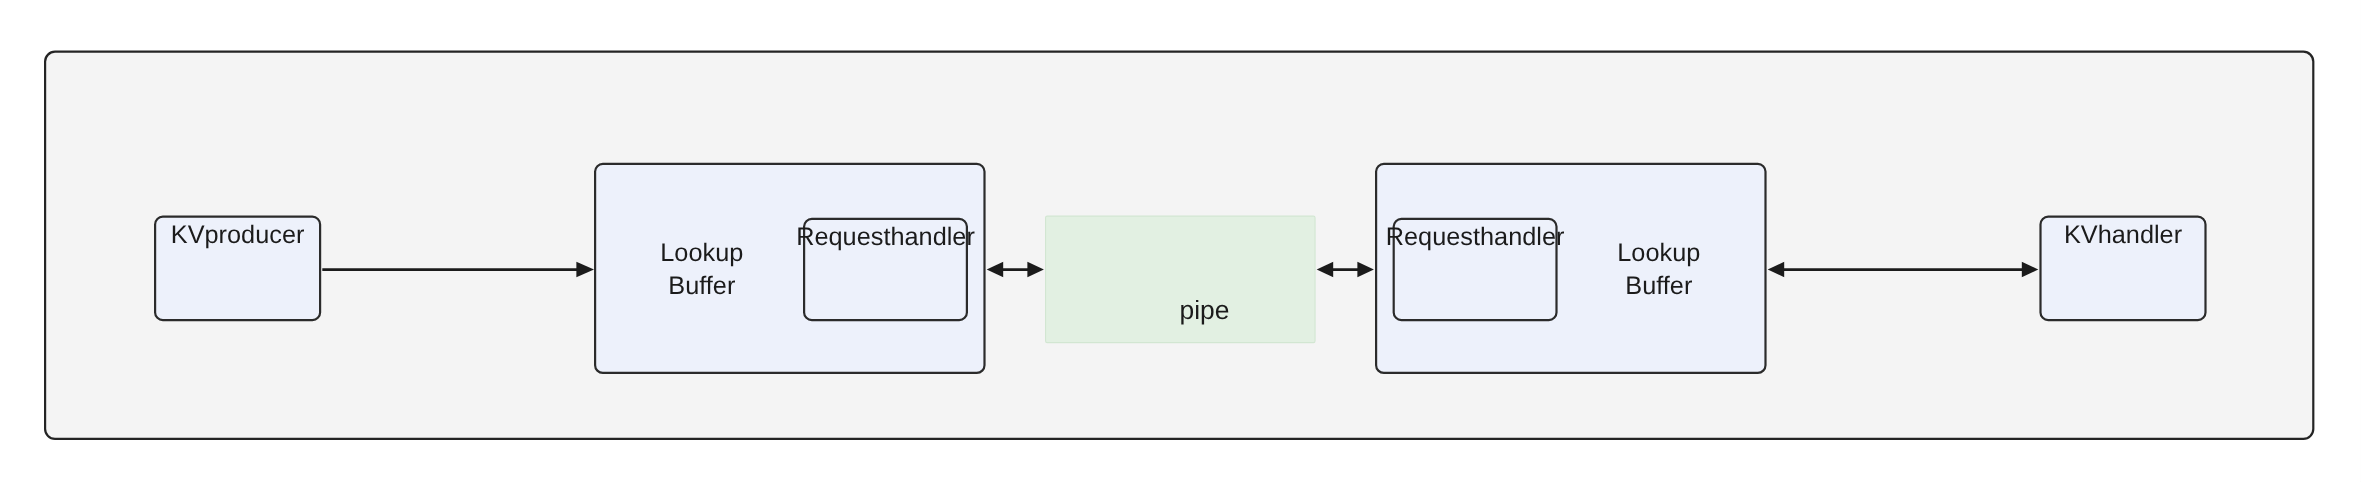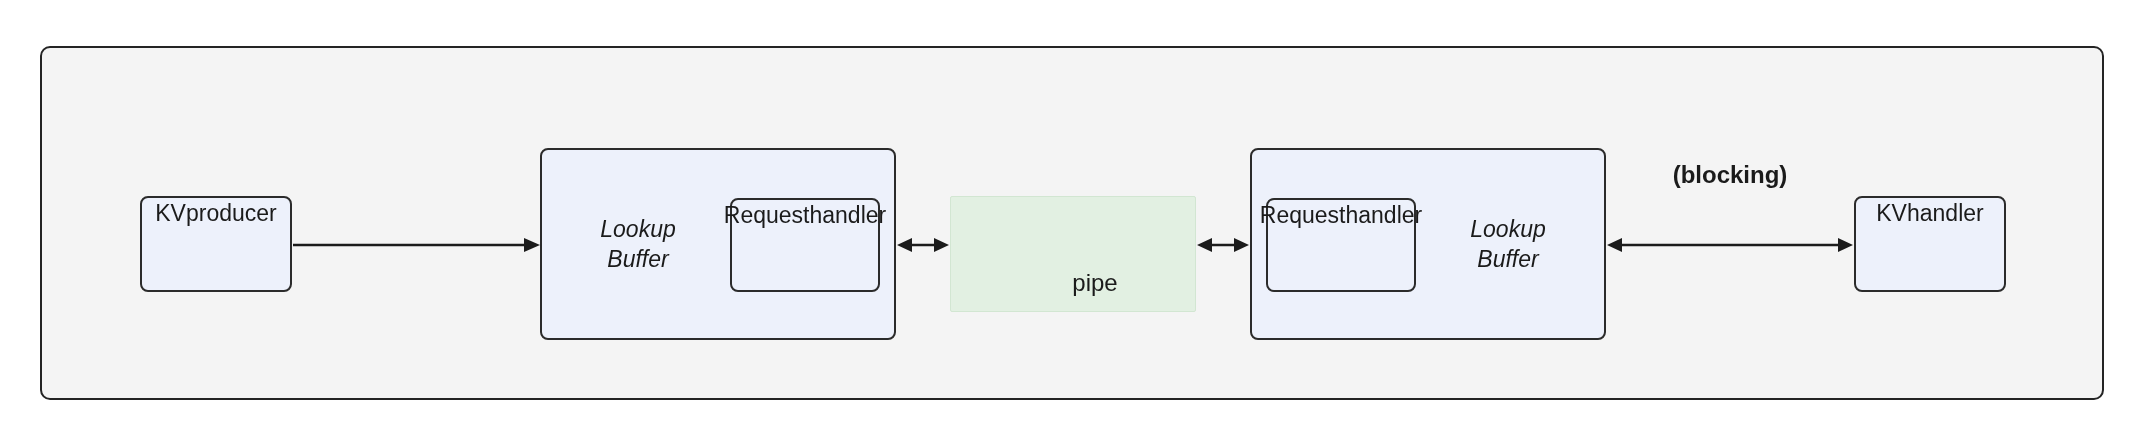--- a/index.html
+++ b/index.html
@@ -34,21 +34,21 @@
   .kv-producer   { left: 140px;  top: 196px; width: 152px; height: 96px; }
   .kv-consumer   { left: 1854px; top: 196px; width: 152px; height: 96px; }
   .lb-left       { left: 540px;  top: 148px; width: 356px; height: 192px; }
   .lb-right      { left: 1250px; top: 148px; width: 356px; height: 192px; }
   .rh-left       { left: 730px;  top: 198px; width: 150px; height: 94px; }
   .rh-right      { left: 1266px; top: 198px; width: 150px; height: 94px; }
 
   .lb-text {
     position: absolute; top: 148px; width: 180px; height: 192px;
     display: flex; flex-direction: column; align-items: center; justify-content: center;
-    font-size: 23px; line-height: 1.32; text-align: center; font-style: italic;
+    font-size: 23px; line-height: 1.32; text-align: center;
   }
   .lb-text-left  { left: 548px; }
   .lb-text-right { left: 1418px; }
 
   .pipe {
     position: absolute; left: 950px; top: 196px; width: 246px; height: 116px;
     background: var(--pipe-fill, #e2f0e2);
     border: 1px solid var(--pipe-border, #d2e6d2);
     border-radius: 2px;
     display: flex; align-items: flex-end; justify-content: center;
@@ -101,21 +101,20 @@
   <div class="node rh-right">
     <div>Request</div>
     <div>handler</div>
   </div>
   <div class="lb-text lb-text-right">
     <div>Lookup</div>
     <div>Buffer</div>
   </div>
 
   <div class="edge-label edge-label-right">
-    <div><span class="bold">(blocking)</span></div>
   </div>
 
   <div class="node kv-consumer">
     <div>KV</div>
     <div>handler</div>
   </div>
 
   <svg class="arrows" viewBox="0 0 2146 438">
     <g>
       <line x1="293" y1="245" x2="526" y2="245"></line>

